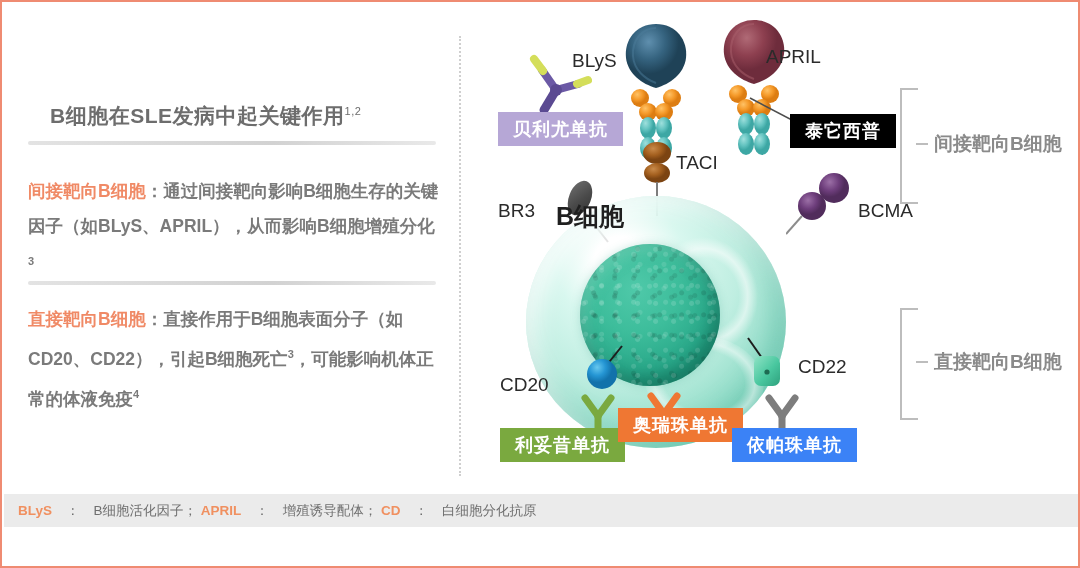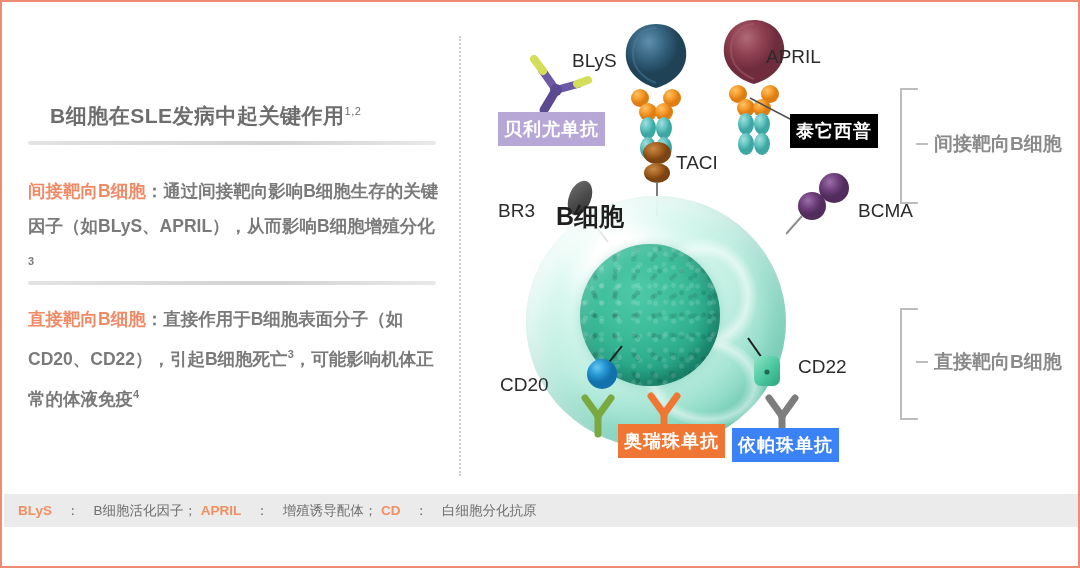--- a/index.html
+++ b/index.html
@@ -67,21 +67,21 @@
   }
 
   .lbl{
     position:absolute;color:#2b2b2b;white-space:nowrap;
     font-size:19px;
   }
 
   .badge{
     position:absolute;white-space:nowrap;
     font-size:18px;font-weight:bold;
-    padding:5px 6px;
+    padding:5px 15px;
     color:#ffffff;
     letter-spacing:1px;
   }
 
   .bracket{
     position:absolute;
     border:2px solid #bdbdbd;
     border-right:none;
     width:16px;
   }
@@ -365,29 +365,32 @@
         <span>CD22</span>
       </div>
 
       <svg width="44" height="48" style="position:absolute;left:116px;top:386px;" viewBox="0 0 44 48">
         <g stroke="#7aa93f" stroke-width="7" stroke-linecap="round" fill="none">
           <line x1="22" y1="26" x2="22" y2="44"></line>
           <line x1="22" y1="26" x2="9" y2="8"></line>
           <line x1="22" y1="26" x2="35" y2="8"></line>
         </g>
       </svg>
+      <div class="badge" style="left:40px;top:424px;background:#7aa93f;">
+        <span>利妥昔单抗</span>
+      </div>
 
       <svg width="44" height="48" style="position:absolute;left:182px;top:384px;" viewBox="0 0 44 48">
         <g stroke="#ef7733" stroke-width="7" stroke-linecap="round" fill="none">
           <line x1="22" y1="26" x2="22" y2="44"></line>
           <line x1="22" y1="26" x2="9" y2="8"></line>
           <line x1="22" y1="26" x2="35" y2="8"></line>
         </g>
       </svg>
-      <div class="badge" style="left:158px;top:420px;background:#ef7733;">
+      <div class="badge" style="left:158px;top:404px;background:#ef7733;">
         <span>奥瑞珠单抗</span>
       </div>
 
       <svg width="44" height="48" style="position:absolute;left:300px;top:386px;" viewBox="0 0 44 48">
         <g stroke="#7d7d7d" stroke-width="7" stroke-linecap="round" fill="none">
           <line x1="22" y1="26" x2="22" y2="44"></line>
           <line x1="22" y1="26" x2="9" y2="8"></line>
           <line x1="22" y1="26" x2="35" y2="8"></line>
         </g>
       </svg>

